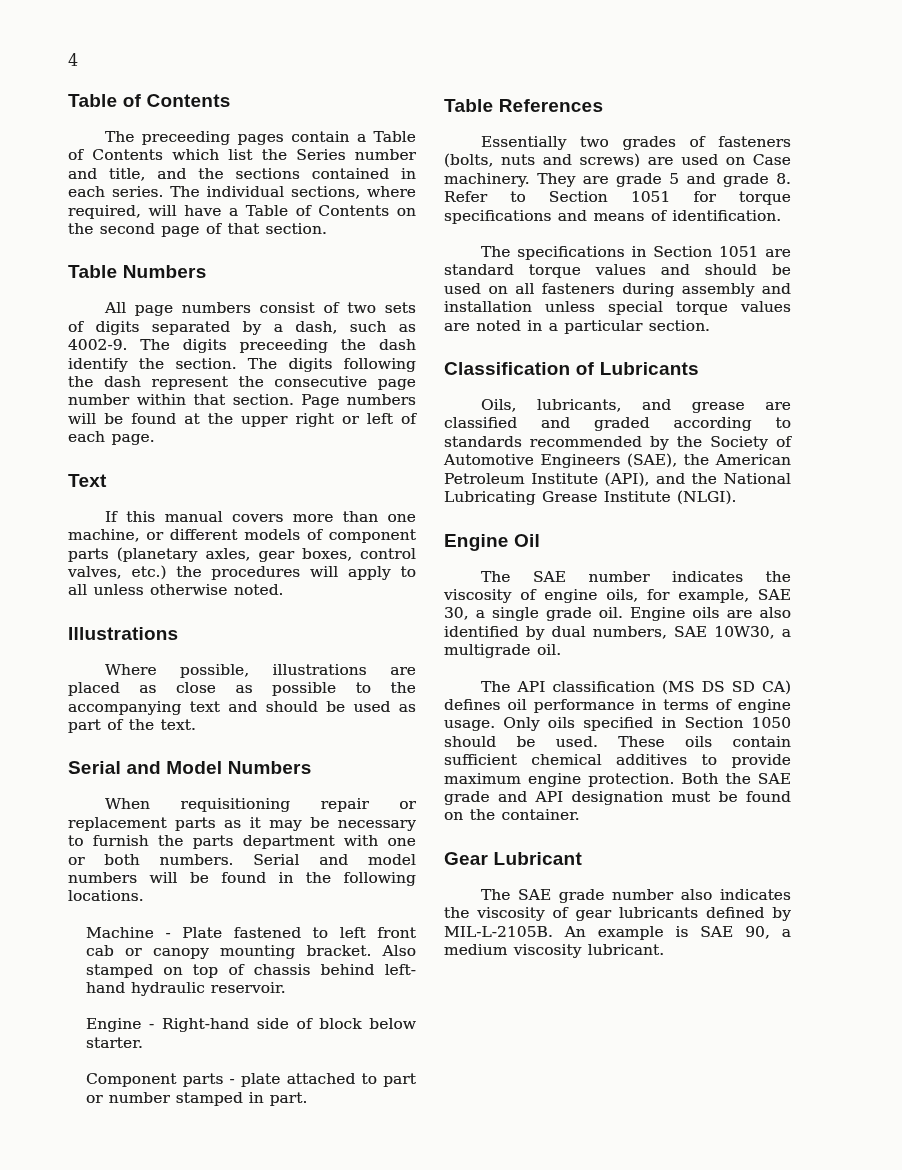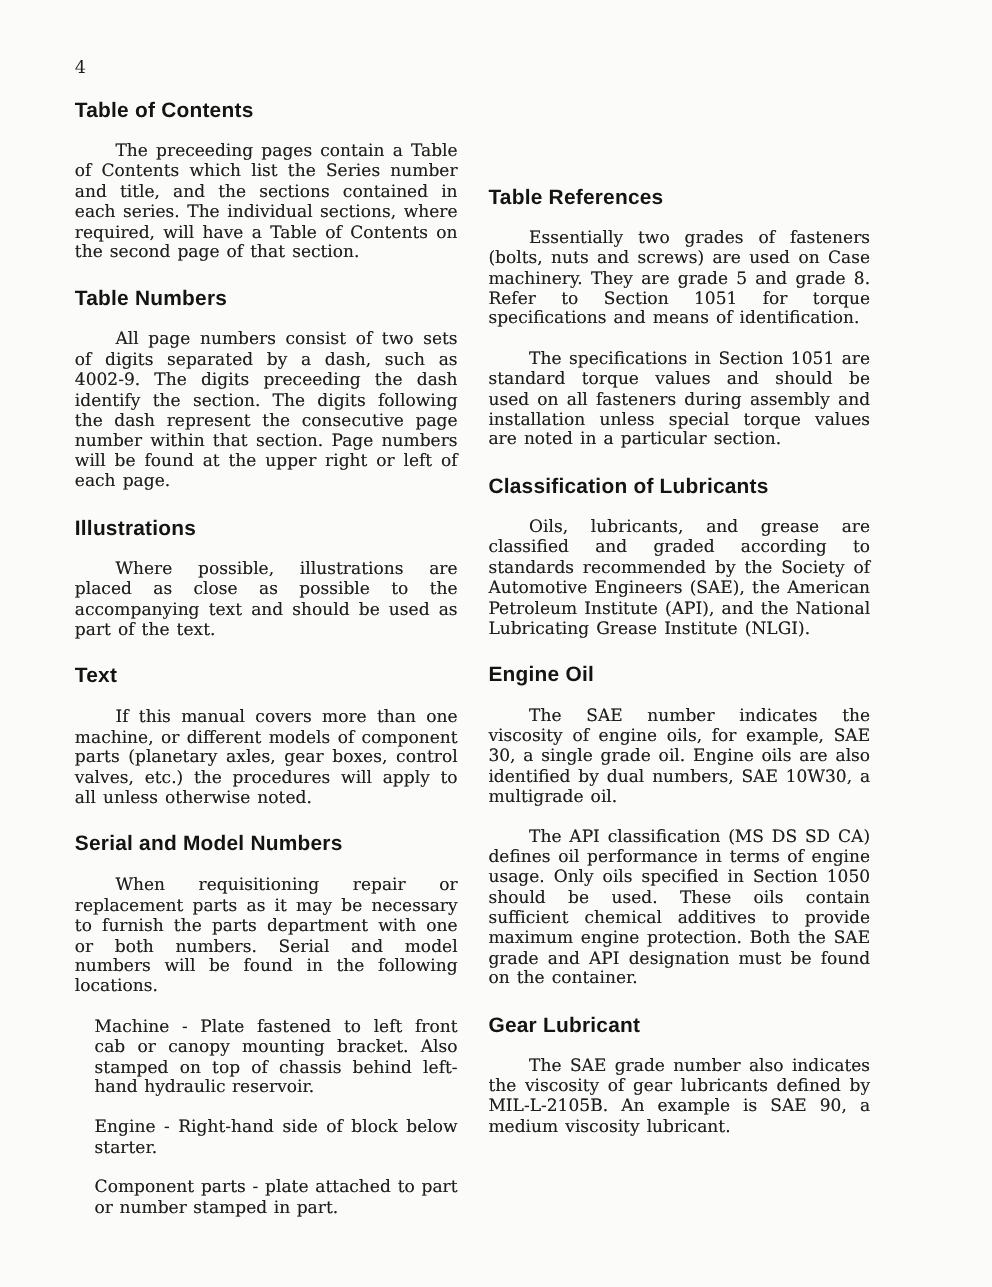--- a/index.html
+++ b/index.html
@@ -15,21 +15,21 @@
     overflow: hidden;
   }
   .page-number {
     font-size: 16px;
     line-height: 18px;
     margin-bottom: 2px;
   }
   .columns {
     display: flex;
     gap: 28px;
-    align-items: center;
+    align-items: flex-start;
   }
   .col {
     flex: 0 0 348px;
     width: 348px;
     font-size: 15.5px;
     line-height: 18.4px;
     text-align: justify;
     text-shadow: 0 0 0.5px rgba(10,10,10,0.5);
   }
   .col.right { padding-top: 5px; flex-basis: 347px; width: 347px; }
@@ -71,27 +71,27 @@
         <h2 class="sec-heading">Table of Contents</h2>
         <p class="para">The preceeding pages contain a Table of Contents which list the Series number and title, and the sections contained in each series. The individual sections, where required, will have a Table of Contents on the second page of that section.</p>
       </div>
 
       <div class="sec">
         <h2 class="sec-heading">Table Numbers</h2>
         <p class="para">All page numbers consist of two sets of digits separated by a dash, such as 4002-9. The digits preceeding the dash identify the section. The digits following the dash represent the consecutive page number within that section. Page numbers will be found at the upper right or left of each page.</p>
       </div>
 
       <div class="sec">
-        <h2 class="sec-heading">Illustrations</h2>
-        <p class="para">Where possible, illustrations are placed as close as possible to the accompanying text and should be used as part of the text.</p>
+        <h2 class="sec-heading">Text</h2>
+        <p class="para">If this manual covers more than one machine, or different models of component parts (planetary axles, gear boxes, control valves, etc.) the procedures will apply to all unless otherwise noted.</p>
       </div>
 
       <div class="sec">
-        <h2 class="sec-heading">Text</h2>
-        <p class="para">If this manual covers more than one machine, or different models of component parts (planetary axles, gear boxes, control valves, etc.) the procedures will apply to all unless otherwise noted.</p>
+        <h2 class="sec-heading">Illustrations</h2>
+        <p class="para">Where possible, illustrations are placed as close as possible to the accompanying text and should be used as part of the text.</p>
       </div>
 
       <div class="sec">
         <h2 class="sec-heading">Serial and Model Numbers</h2>
         <p class="para">When requisitioning repair or replacement parts as it may be necessary to furnish the parts department with one or both numbers. Serial and model numbers will be found in the following locations.</p>
         <div class="loc-list">
           <p class="loc-item">Machine - Plate fastened to left front cab or canopy mounting bracket. Also stamped on top of chassis behind left-hand hydraulic reservoir.</p>
           <p class="loc-item">Engine - Right-hand side of block below starter.</p>
           <p class="loc-item">Component parts - plate attached to part or number stamped in part.</p>
         </div>

